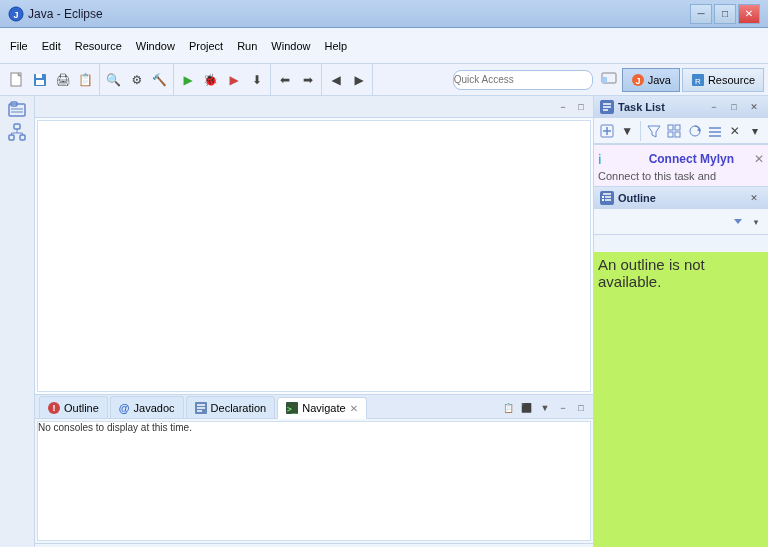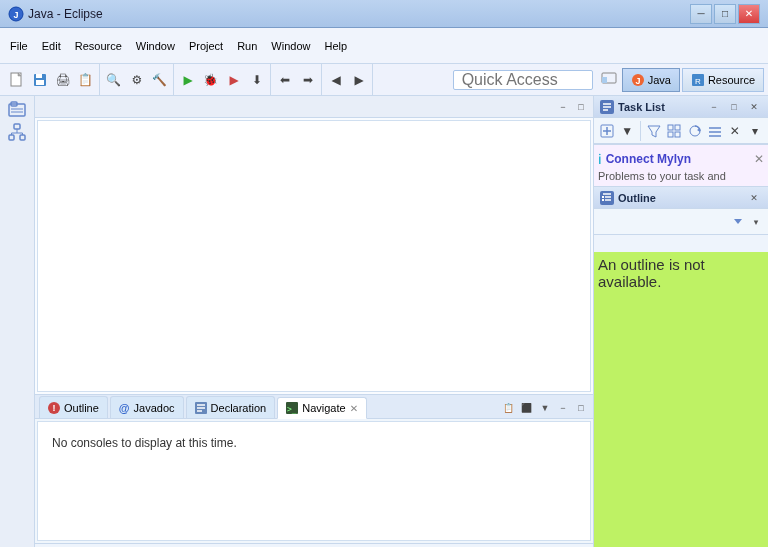--- a/index.html
+++ b/index.html
@@ -107,24 +107,24 @@
       display: flex;
       align-items: center;
       margin-left: auto;
       gap: 4px;
     }
     .quick-access-input {
       width: 140px;
       height: 20px;
       border: 1px solid #a8c4e8;
       background: white;
-      padding: 0 8px;
-      font-size: 16px;
+      padding: 0 0;
+      font-size: 10px;
       color: #999;
-      border-radius: 2px;
+      border-radius: 8px;
     }
 
     
     .perspective-bar {
       display: flex;
       align-items: center;
       margin-left: 4px;
       gap: 2px;
     }
     .persp-btn {
@@ -260,20 +260,21 @@
     .connect-mylyn-header {
       display: flex;
       align-items: center;
       gap: 4px;
       margin-bottom: 2px;
     }
     .connect-mylyn-title {
       font-size: 12px;
       font-weight: bold;
       color: #4444cc;
+      margin-left: 43px;
     }
     .connect-mylyn-info {
       color: #00aacc;
       font-size: 14px;
     }
     .connect-mylyn-text {
       font-size: 11px;
       color: #555;
     }
     .connect-close {
@@ -328,22 +329,22 @@
     .bottom-tab-controls {
       margin-left: auto;
       display: flex;
       align-items: center;
       gap: 2px;
       padding-bottom: 2px;
     }
     .bottom-content {
       flex: 1;
       background: white;
-      padding: 14px;
-      font-size: 12px;
+      padding: 0;
+      font-size: 10px;
       color: #333;
       border: 1px solid #d0dff0;
       margin: 2px;
     }
     .bottom-footer {
       height: 16px;
       background: #eef4fc;
       display: flex;
       align-items: center;
       justify-content: center;
@@ -619,21 +620,21 @@
         <div class="tool-btn">▾</div>
       </div>
     </div>
 
     <div class="connect-mylyn">
       <div class="connect-mylyn-header">
         <span class="connect-mylyn-info">ℹ</span>
         <span class="connect-mylyn-title">Connect Mylyn</span>
         <span class="connect-close">✕</span>
       </div>
-      <div class="connect-mylyn-text">Problems to your task and</div>
+      <div class="connect-mylyn-text">Connect to this task and</div>
     </div>
 
     <div class="outline-panel">
       <div class="panel-header">
         <svg width="14" height="14" viewBox="0 0 14 14">
           <rect x="0" y="0" width="14" height="14" fill="#5577bb" rx="2"></rect>
           <line x1="3" y1="3" x2="11" y2="3" stroke="white" stroke-width="1.5"></line>
           <line x1="5" y1="6" x2="11" y2="6" stroke="white" stroke-width="1.5"></line>
           <line x1="5" y1="9" x2="11" y2="9" stroke="white" stroke-width="1.5"></line>
           <rect x="2" y="5" width="2" height="2" fill="white"></rect>

